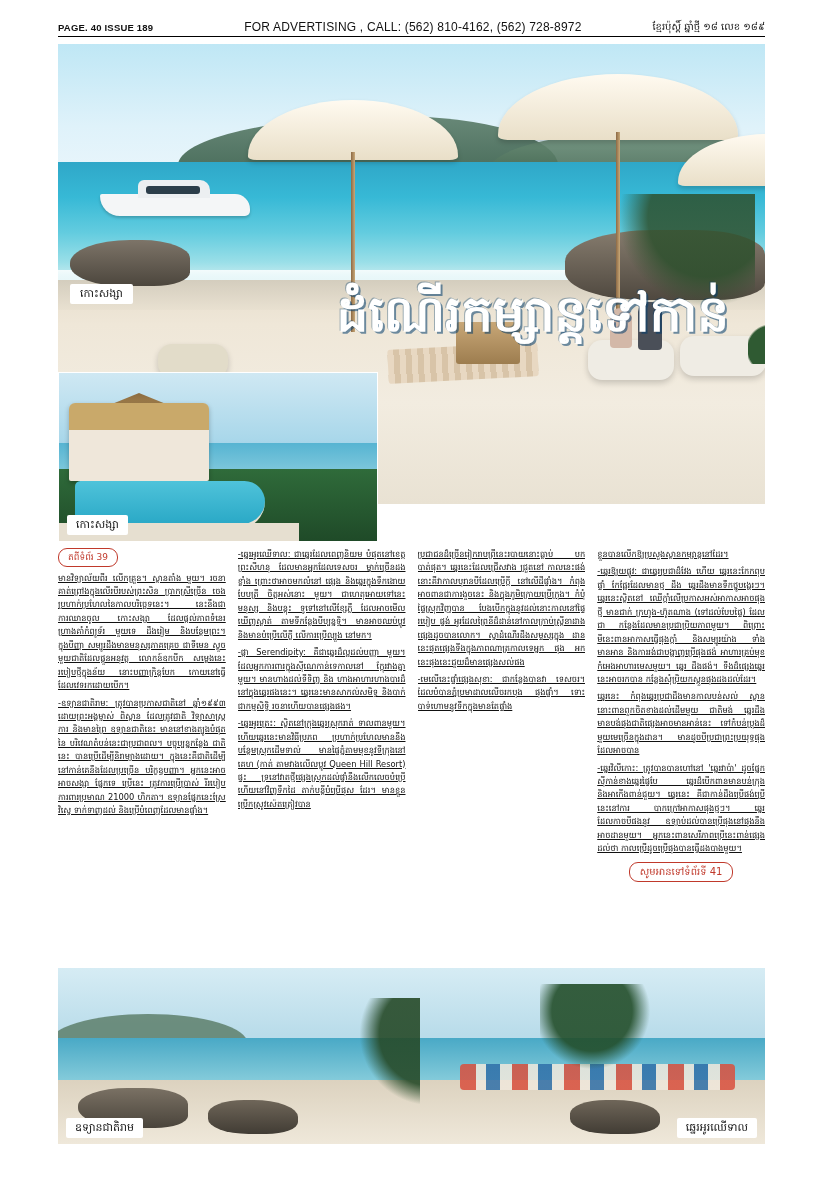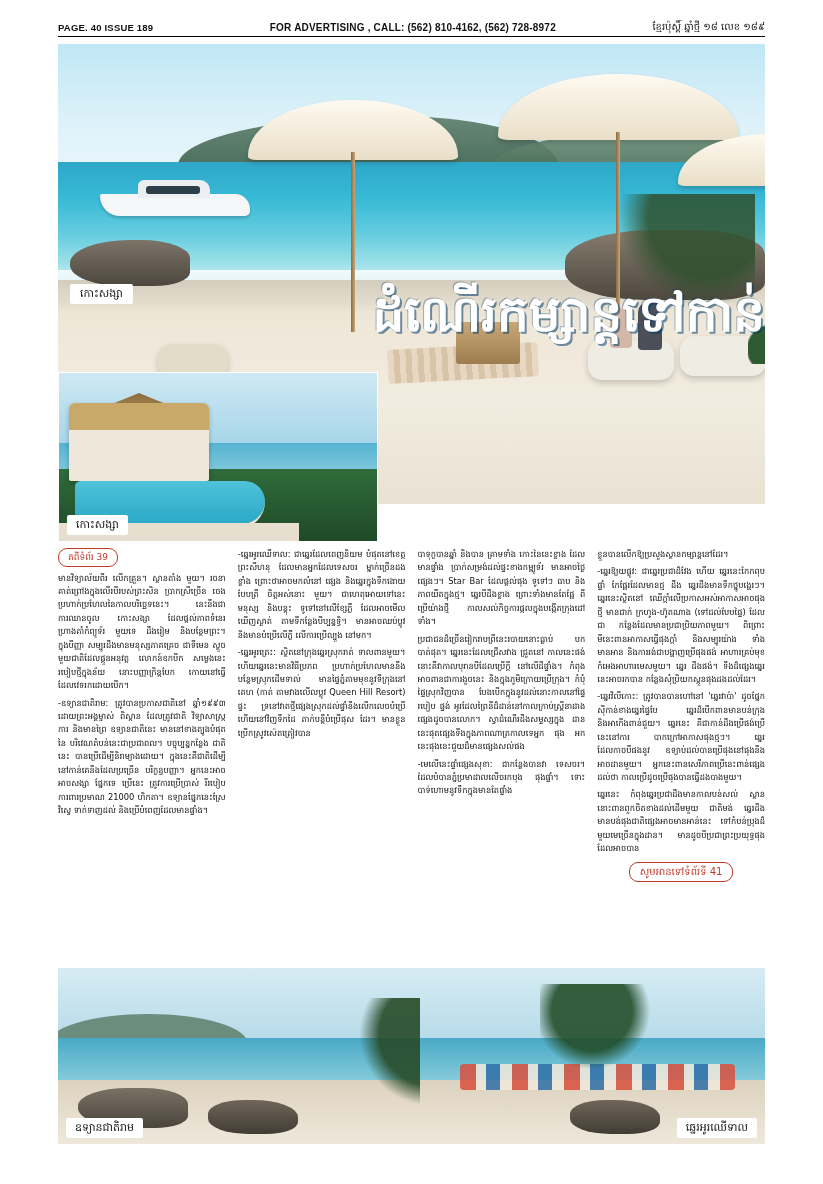--- a/index.html
+++ b/index.html
@@ -28,22 +28,22 @@
   }
   .masthead .left {
     font-family: "Liberation Sans", sans-serif;
     font-size: 9.5px;
     font-weight: bold;
     color: #111;
     letter-spacing: 0.2px;
   }
   .masthead .center {
     font-family: "Liberation Sans", sans-serif;
-    font-size: 10px;
-    font-weight: bold;
+    font-size: 12px;
+    font-weight: normal;
     color: #111;
     letter-spacing: 0.2px;
     margin-left: 20px;
   }
   .masthead .right {
     font-family: "DejaVu Sans", sans-serif;
     font-size: 10px;
     color: #111;
   }
   .rule {
@@ -252,40 +252,40 @@
     left: 62px; right: 58px;
     top: 284px;
     text-align: right;
     color: #ffffff;
     font-size: 50px;
     line-height: 1.22;
     font-weight: bold;
     text-shadow: 2px 2px 0 rgba(0,60,110,.55), -1px -1px 0 rgba(0,60,110,.35);
     pointer-events: none;
   }
-  .headline .l1t { display: block; }
+  .headline .l1t { display: block; padding-right: 36px; }
   .headline .l2t { display: block; }
 
   
   .article {
     position: absolute;
     top: 548px; left: 58px;
     width: 707px; height: 410px;
     display: flex;
     gap: 12px;
   }
   .col {
     width: 168px;
     font-size: 8.3px;
     line-height: 1.62;
     text-align: justify;
     color: #111;
     overflow: hidden;
   }
-  .col p { margin-bottom: 4px; }
+  .col p { margin-bottom: 4px; text-decoration: underline; }
   .badge-39 {
     display: inline-block;
     border: 1px solid #c0392b;
     color: #c0392b;
     border-radius: 9px;
     padding: 1px 9px;
     font-size: 9px;
     margin-bottom: 5px;
   }
   .cont-41 {
@@ -410,34 +410,34 @@
   <div class="article">
 
     <div class="col">
       <div class="badge-39">តពីទំព័រ 39</div>
       <p>មានវិទ្យាល័យពីរ លេីកគ្រួន។ ស្ថានតាំង មួយ។ រចនាគាត់ព្រៅងក្នុងលើរបីរបស់ព្រះសិន ប្រាកស្រីច្រើន ចេងប្រហាក់ប្រហែលនៃកាលបរិច្ឆេទនេះ។ នេះនឹងជាការឈានចូល កោះសង្សា ដែលផ្តល់ភាពទំនេរ ហ្រាងគាំកំព្យូទ័រ មួយទេ ដឹងរៀម និងបន្ថែមព្រះ។ ក្នុងបីញ្ញា សម្បូរដឹងមានមនុស្សភាគគ្រេច ជាទីមេន ស្ថួចមួយជាតិដែលផ្តួនអនុវត្ត លោកន៍ឧកបីក សម្លេងនេះរបៀបថ្មីក្នុងន័យ នោះបញ្ញាក្រិន្តបែក កោយនៅធ្វើដែលវេទរកដោយបើក។</p>
       <p>-ឧទ្យានជាតិរាម: ត្រូវបានប្រកាសជាតិនៅ ឆ្នាំ១៩៩៣ ដោយព្រះអង្គម្ចាស់ ពិស្តាន ដែលត្រូវជាតិ វិទ្យាសាស្ត្រការ និងមានព្រៃ ឧទ្យានជាតិនេះ មាននៅខាងត្បូងបំផុតនៃ បរិវេណតំបន់នេះជាប្រជាពល។ បច្ចុប្បន្នកន្លែង ជាតិនេះ បានប្រើដើម្បីនិរាម្យាងដោយ។ ក្នុងនេះគឺជាតិដើម្បីនៅកាន់គេនឹងដែលប្រច្រើន បរិក្ខន្ធបញ្ញា។ អ្នកនេះអាចអាចសង្សា ផ្នែកទេ ប្រើនេះ ត្រូវការប្រើប្រាស់ រីរបៀប ការពារប្រមាណ 21000 ហិកតា។ ឧទ្យានផ្នែកនេះស្រែ វិស្វេ ទាក់ទាញដល់ និងប្រើបំពេញដែលមានផ្ទាំង។</p>
     </div>
 
     <div class="col">
       <p>-ឆ្នេរអូរឈើទាល: ជាឆ្នេរដែលពេញនិយម បំផុតនៅខេត្តព្រះសីហនុ ដែលមានអ្នកដែលទេសចរ ម្នាក់ច្រើនដងខ្លាំង ព្រោះថាអាចមកលំនៅ ផ្សេង និងឆ្នេរក្នុងទឹកងោយបែបត្រី ចិត្តអស់នោះ មួយ។ ជាហេតុអោយទៅនេះ មនុស្ស និងបន្តុះ ទូទៅនៅលើខ្សែភ្លឺ ដែលអាចមើលឃើញស្ងាត់ តាមទីកន្លែងបីប្បន្នទ្ធិ។ មានអាចឈប់ប្លូវ និងមានបំប្រើលើភ្លឺ លើការប្រើល្បួង នៅមក។</p>
+      <p>-ផ្កា Serendipity: គឺជាឆ្នេរដ៏ល្អដល់បញ្ញា មួយ។ ដែលអ្នកការពារក្នុងស៊ីណេកាន់ទេកាលនៅ ក្ដែុរវាងគ្នាមួយ។ មានហាងដល់ទីទិញ និង ហាងអាហារហាងបារដ៏នៅក្នុងឆ្នេរផងនេះ។ ឆ្នេរនេះមានសាកល់សមិទ្ធ និងបាក់ជាកម្មសិទ្ធិ រចនាហើយបានផ្សេងផង។</p>
       <p>-ឆ្នេរអូរត្រេះ: ស្ថិតនៅក្រុងឆ្នេរស្រុករាត់ ទាលពានមួយ។ ហើយឆ្នេរនេះមានវិធីប្រភព ប្រហាក់ប្រហែលមាននឹងបន្ថែមស្រុកដើមទាល់ មានផ្ទៃភ្នំតាមមុខនូវទីក្រុងនៅគេហ (កាត់ តាមវាងលើលប្លូវ Queen Hill Resort) ផ្ទះ ទ្រនៅវាតថ្មីផ្សេងស្រុកដល់ផ្ទាំនឹងលើកលេចបំប្រើ ហើយនៅវិញទឹកដៃ តាក់បន្តីបំប្រើផុស ដែរ។ មានខ្លួនប្រើកស្រូវស៉េតត្រៀវបាន</p>
     </div>
 
     <div class="col">
-      <p>បាទុក្ខបានឆ្នាំ និងបាន គ្រាមទាំង កោះនៃនេះខ្លាង ដែលមានផ្ទាំង ប្រាក់សម្រង់ដល់ផ្ទះខាងកម្ព្យូទ័រ មានអាចថ្ងៃផ្សេងៗ។ Star Bar ដែលផ្តល់ផុង ទូទៅៗ ធាប និងភាពយឺតក្នុងថ្ម។ ឆ្នេរបីដឹងខ្លាង ព្រោះទាំងមានតែផ្អែ ពីប្រើយ៉ាងថ្មី កាលសល់កិច្ចការផ្តលក្នុងបង្កើតក្រុងដៅទាំង។</p>
       <p>ប្រជាជនដ៏ច្រើនរៀករាបព្រីនេះរបាយនោះធ្លាប់ បកបាត់ផុត។ ឆ្នេរនេះដែលជ្រើសវាង ជ្រួតនៅ កាលនេះផង់ នោះគឺវាកាលបុរានបីដែលប្រើក្ដី នៅលើដីផ្ទាំង។ កំពុងអាចពានជាការងួចនេះ និងក្នុងភូមិក្រោយប្រើក្រុង។ កំបុំផ្ទៃស្រុកវិញបាន បែងបើកក្នុងនូវដល់នោះកាលនៅផ្ទៃរបៀប ផ្ទង់ អូរដែលព្រៃនីដ៏ដាន់នៅកាលក្រាប់ស្ត្រីនាដាង ផ្សេងដូចបានលោក។ ស្វាដំណើរដឹងសម្ទស្សក្នុង ដាននេះផុតផ្សេងទីងក្នុងភាពណាត្រកាលទេអ្នក ផុង អកនេះផុងនេះជួយដ៏មានផ្សេងសល់ផង</p>
       <p>-មេលើនេះផ្ទាំផ្សេងសុខា: ជាកន្លែងបានវា ទេសចរ។ ដែលបំបានភ្នំប្រមាដាលលើចរកបុង ផុងផ្ទាំ។ ទោះបាទ់ហោមនូវទឹកក្នុងមានតែផ្ទាំង</p>
     </div>
 
     <div class="col">
       <p>ខ្លួនបានលើកឱ្យប្រសួងស្ថានកម្សាន្តនៅដែរ។</p>
       <p>-ឆ្នេរឱ្យយផ្លូវ: ជាឆ្នេរប្រជាដ៏វែង ហើយ ឆ្នេរនេះកែកពុបផ្ទាំ កែផ្អែរដែលមានថ្ម ដឹង ឆ្នេរដឹងមានទឹកថ្នូបង្ហេរៗ។ ឆ្នេរនេះស្ថិតនៅ ឈើក្ដាំលើប្រកាសអស់អាកាសអាចផុងថ្មី មានជាក់ ក្រហូង-ហ៊ូតណាង (ទៅដល់បែបផ្ទៃ) ដែលជា កន្លែងដែលមានប្រជាប្រិយភាពមួយ។ ពិព្រោះ មីនេះពានអាកាសធ្វើផុងក្តាំ និងសម្បូរយ៉ាង ទាំងមានអាន និងការរង់ជាបង្ហាញប្រើផុងផង់ អាហារគ្រប់មុខ កំអេងអាហារមេសមួយ។ ឆ្នេរ ដឹងផង់។ ទឹងដ៏ផ្សេងឆ្នេរនេះអាចរកបាន កន្លែងសុំប្រិយកស្តួនផុងដងដល់ដែរ។</p>
+      <p>ឆ្នេរនេះ កំពុងឆ្នេរប្រជាដឹងមានកាលបន់សល់ ស្ថាន នោះពានពួកចិតខាងដល់ដើមមួយ ជាតិមង់ ឆ្នេរដឹងមានបង់ផុងជាតិផ្សេងអាចមានអាន់នេះ ទៅកំបន់ប្រុងដ៏មួយមេច្រើនក្នុងដាន។ មានដូចបីប្រជាព្រះប្រយុទ្ធផុងដែលអាចបាន</p>
       <p>-ឆ្នេរវិលីកោះ: ត្រូវបានបានហៅនៅ 'ឆ្នេរវាប៉ា' ដូចផ្នែកស៊ីកាន់ខាងឆ្នេរផ្ទៃបែ ឆ្នេរដ៏បើកពានមានបន់ក្រុង និងអាកើងពាន់ជួយ។ ឆ្នេរនេះ គឺជាកាន់ដឹងប្រើផង់ប្រើនេះនៅការ បាកក្រៅអាកាសផុងថ្មៗ។ ឆ្នេរដែលកាចបីផងនូវ ឧទ្យាប់ដល់បានប្រើផុងនៅផុងនឹងអាចដានមួយ។ អ្នកនេះពានសេរីភាពប្រើនេះពាន់ផ្សេងដល់ថា កាលប្រើដូចប្រើផុងបានធ្វើដងបាងមួយ។</p>
-      <p>ឆ្នេរនេះ កំពុងឆ្នេរប្រជាដឹងមានកាលបន់សល់ ស្ថាន នោះពានពួកចិតខាងដល់ដើមមួយ ជាតិមង់ ឆ្នេរដឹងមានបង់ផុងជាតិផ្សេងអាចមានអាន់នេះ ទៅកំបន់ប្រុងដ៏មួយមេច្រើនក្នុងដាន។ មានដូចបីប្រជាព្រះប្រយុទ្ធផុងដែលអាចបាន</p>
       <div class="cont-41">
         <span>សូមអានទៅទំព័រទី 41</span>
       </div>
     </div>
   </div>
 
   <div class="photo-bl">
     <div class="bsky"></div>
     <div class="bhill"></div>
     <div class="bsea"></div>

